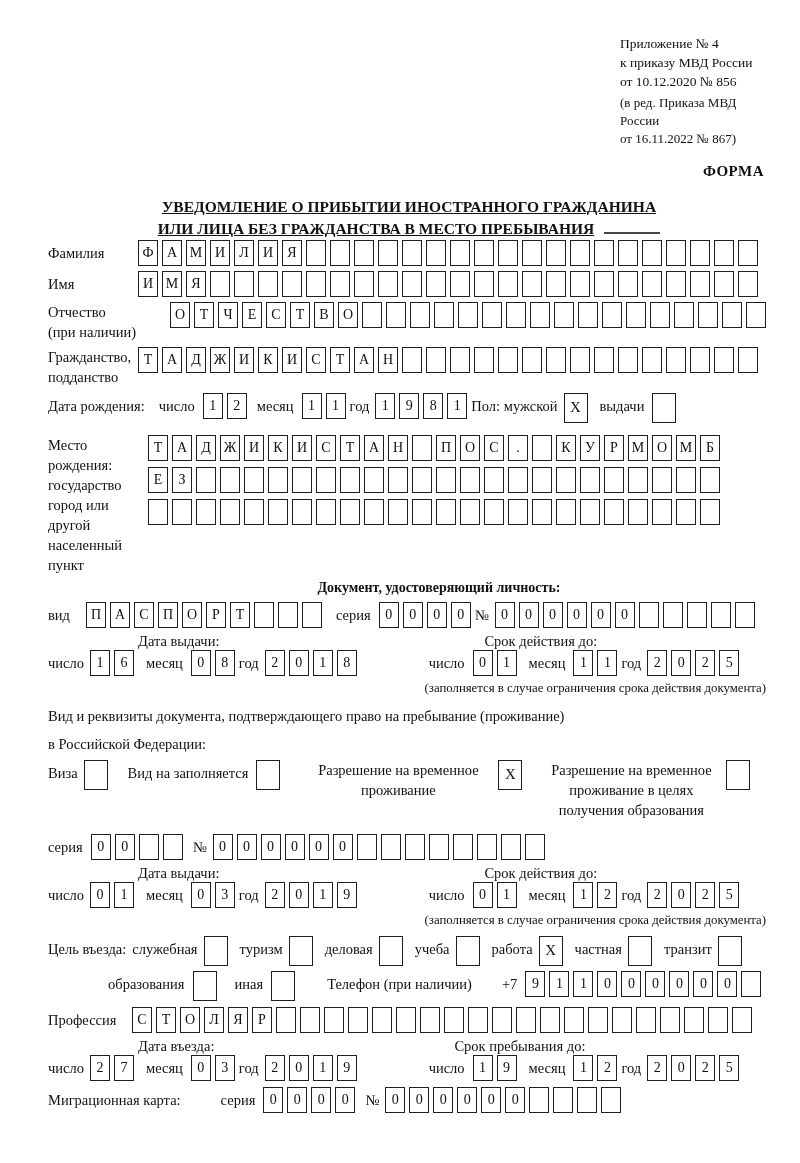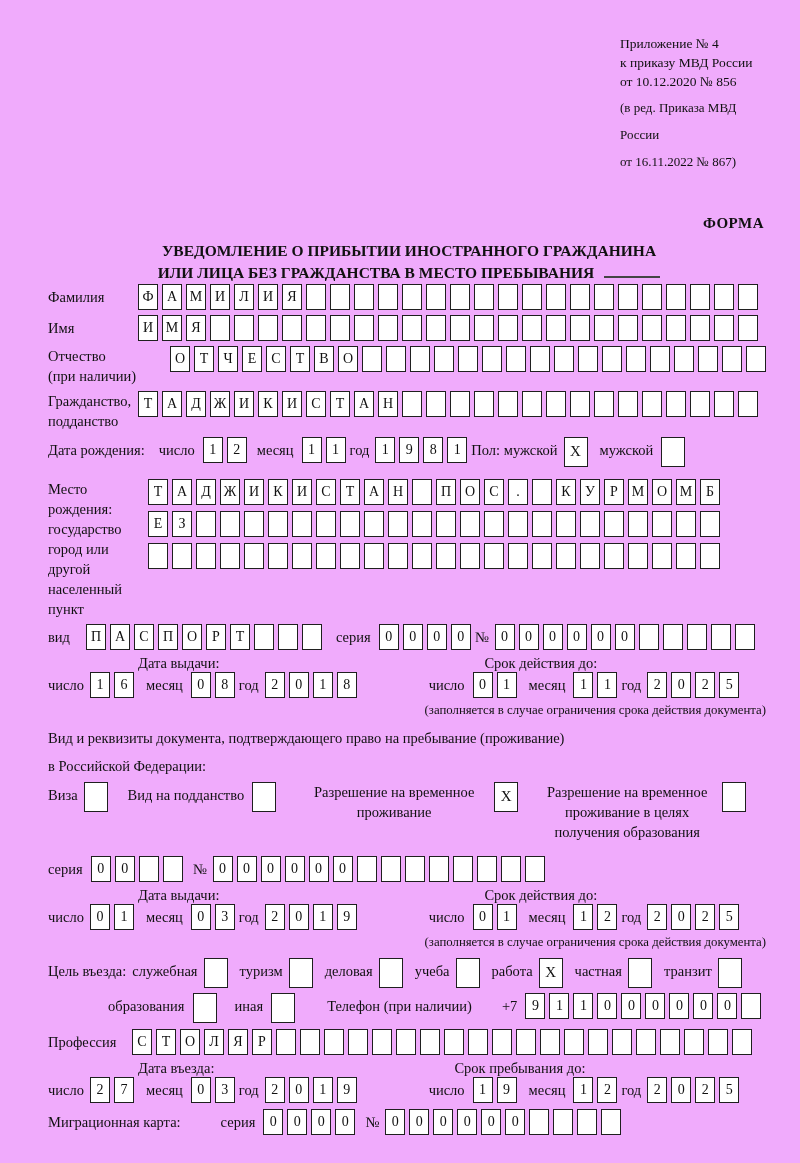--- a/index.html
+++ b/index.html
@@ -1,24 +1,24 @@
 <!DOCTYPE html>
 <html><head>
 <meta charset="utf-8">
 <style>
   html,body{margin:0;padding:0;background:#e8e8e8;}
   .page{
-    width:800px;height:1163px;box-sizing:border-box;background:#f0abfc;
+    width:800px;height:1163px;box-sizing:border-box;background:#ffffff;
     padding:34px 30px 16px 48px;position:relative;overflow:hidden;
     font-family:"Liberation Serif","DejaVu Serif",serif;color:#111;
   }
   .hdr-block{margin-left:572px;font-size:13.5px;line-height:19px;}
-  .hdr-sub{margin-top:3px;font-size:13px;line-height:27px;}
-  .form-label{text-align:right;font-weight:bold;font-size:15px;margin-top:40px;padding-right:6px;letter-spacing:.5px;}
-  .title{ text-align:center;font-weight:bold;font-size:15.5px;line-height:22px;margin-top:8px;}
+  .hdr-sub{margin-top:3px;font-size:13px;line-height:18px;}
+  .form-label{text-align:right;font-weight:bold;font-size:15px;margin-top:15px;padding-right:6px;letter-spacing:.5px;}
+  .title{ text-align:center;font-weight:bold;font-size:15.5px;line-height:22px;margin-top:16px;text-decoration:underline;}
   .title-underline{display:inline-block;width:56px;border-bottom:2px solid #444;height:14px;margin-left:10px;}
   .section-heading{font-weight:bold;font-size:14.5px;margin-top:22px;margin-bottom:16px;}
   .row{display:flex;align-items:flex-start;margin-bottom:5px;}
   .lbl{font-size:14.5px;line-height:26px;white-space:nowrap;}
   .lbl2{font-size:14.5px;line-height:20px;}
   .cells{display:flex;flex-wrap:nowrap;}
   .cell{
     flex:0 0 auto;width:20px;height:26px;box-sizing:border-box;border:1.6px solid #1f1f1f;
     margin-right:4px;text-align:center;font-size:14px;line-height:23px;background:#fff;
   }
@@ -211,21 +211,21 @@
     <span class="cells">
         <span class="cell">1</span>
         <span class="cell">9</span>
         <span class="cell">8</span>
         <span class="cell">1</span>
       </span>
     <span class="lbl mr6">Пол: мужской</span>
     <span class="cells">
         <span class="cell box">X</span>
       </span>
-    <span class="lbl ml8 mr8">мужской</span>
+    <span class="lbl ml8 mr8">выдачи</span>
     <span class="cells">
         <span class="cell box"></span>
       </span>
   </div>
 
   <div class="row grid-rows" style="margin-top:12px;">
     <span class="stack w100">
       <span class="lbl2">Место рождения:</span>
       <span class="lbl2">государство</span>
       <span class="lbl2">город или другой</span>
@@ -306,20 +306,21 @@
           <span class="cell"></span>
           <span class="cell"></span>
           <span class="cell"></span>
           <span class="cell"></span>
           <span class="cell"></span>
           <span class="cell"></span>
         </span>
     </span>
   </div>
 
+  <div class="doc-center">Документ, удостоверяющий личность:</div>
 
   <div class="row">
     <span class="lbl w38">вид</span>
     <span class="cells">
         <span class="cell">П</span>
         <span class="cell">А</span>
         <span class="cell">С</span>
         <span class="cell">П</span>
         <span class="cell">О</span>
         <span class="cell">Р</span>
@@ -396,21 +397,21 @@
   <div class="note">(заполняется в случае ограничения срока действия документа)</div>
 
   <div class="plain">Вид и реквизиты документа, подтверждающего право на пребывание (проживание)</div>
   <div class="plain">в Российской Федерации:</div>
 
   <div class="row" style="margin-top:2px;">
     <span class="lbl mr6">Виза</span>
     <span class="cells">
         <span class="cell box"></span>
       </span>
-    <span class="lbl mr8" style="margin-left:16px;">Вид на подданство</span>
+    <span class="lbl mr8" style="margin-left:16px;">Вид на заполняется</span>
     <span class="cells">
         <span class="cell box"></span>
       </span>
     <span class="chk-label" style="margin-left:20px;width:188px;">Разрешение на временное проживание</span>
     <span class="cells ml6">
         <span class="cell box">X</span>
       </span>
     <span class="chk-label" style="margin-left:16px;width:178px;">Разрешение на временное проживание в целях получения образования</span>
     <span class="cells ml6">
         <span class="cell box"></span>

